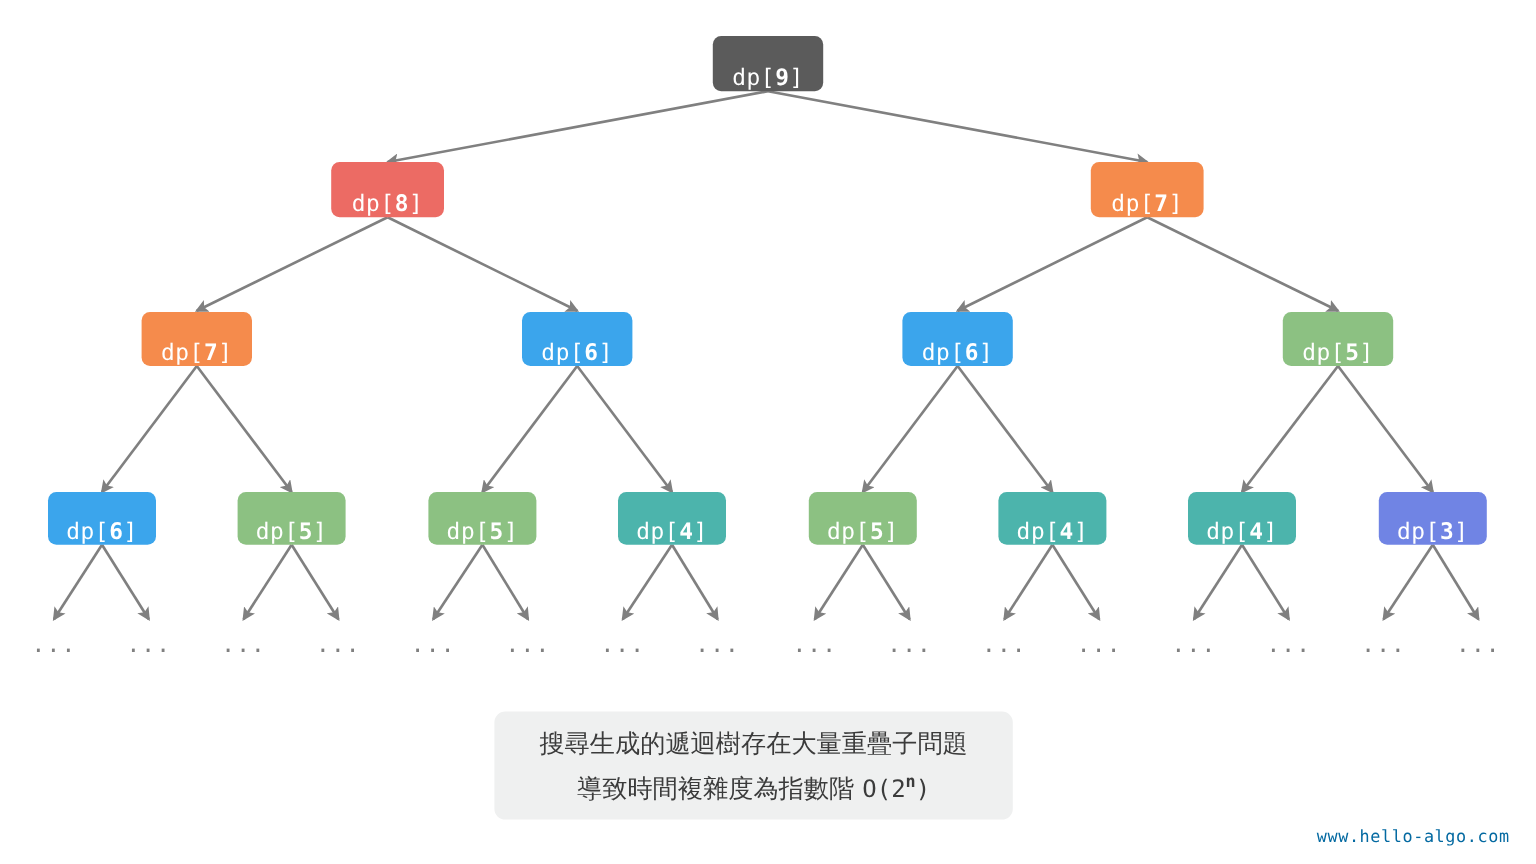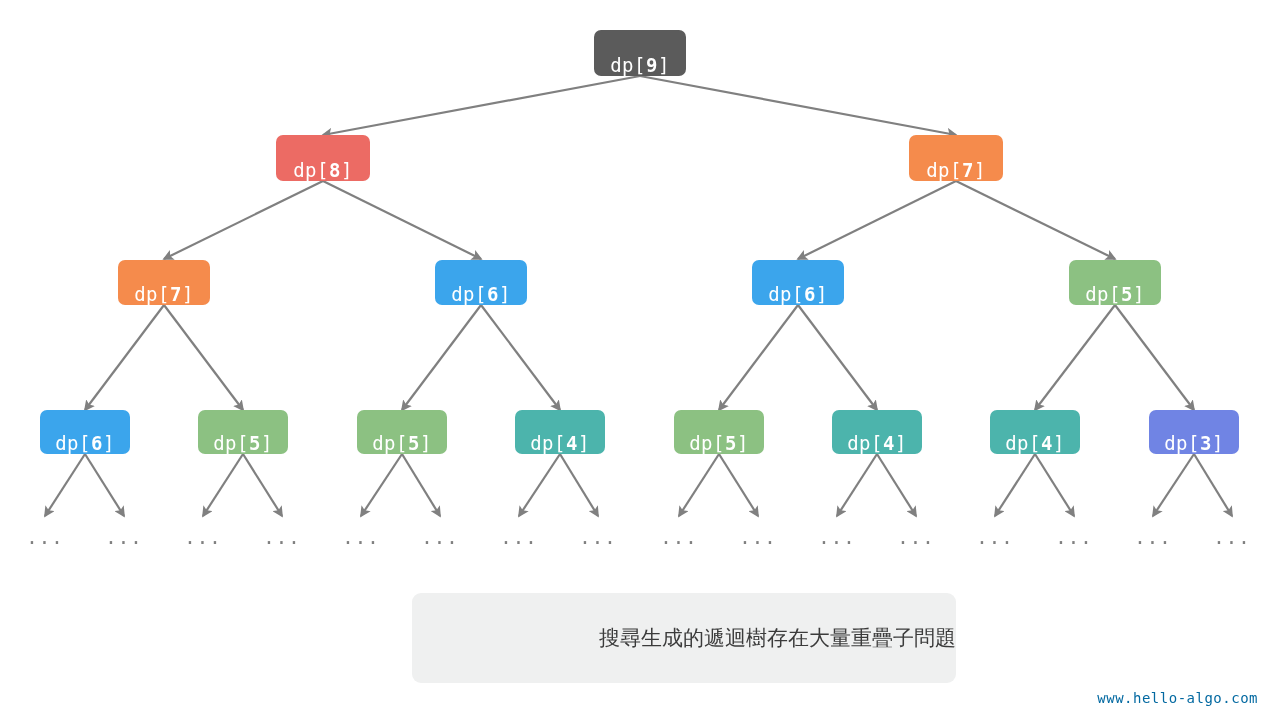--- a/index.html
+++ b/index.html
@@ -224,19 +224,23 @@
       <div class="leafdots" style="left: 679px; top: 537px;">...</div>
       <div class="leafdots" style="left: 758px; top: 537px;">...</div>
       <div class="leafdots" style="left: 837px; top: 537px;">...</div>
       <div class="leafdots" style="left: 916px; top: 537px;">...</div>
       <div class="leafdots" style="left: 995px; top: 537px;">...</div>
       <div class="leafdots" style="left: 1074px; top: 537px;">...</div>
       <div class="leafdots" style="left: 1153px; top: 537px;">...</div>
       <div class="leafdots" style="left: 1232px; top: 537px;">...</div>
     </div>
 
-  <div id="caption" style="left: 412px; top: 593px; width: 544px; height: 90px; background: rgb(239, 240, 240); align-items: flex-end;">
+  <div id="caption" style="left: 412px; top: 593px; width: 432px; height: 90px; background: rgb(239, 240, 240);">
     <div class="cap-line">搜尋生成的遞迴樹存在大量重疊子問題</div>
+    <div class="cap-line">
+      <span>導致時間複雜度為指數階</span>
+      <span class="mono">O(2</span><span class="sup">n</span><span class="mono">)</span>
+    </div>
   </div>
 
   <div id="watermark">www.hello-algo.com</div>
 
 </div>
 
 </body></html>

